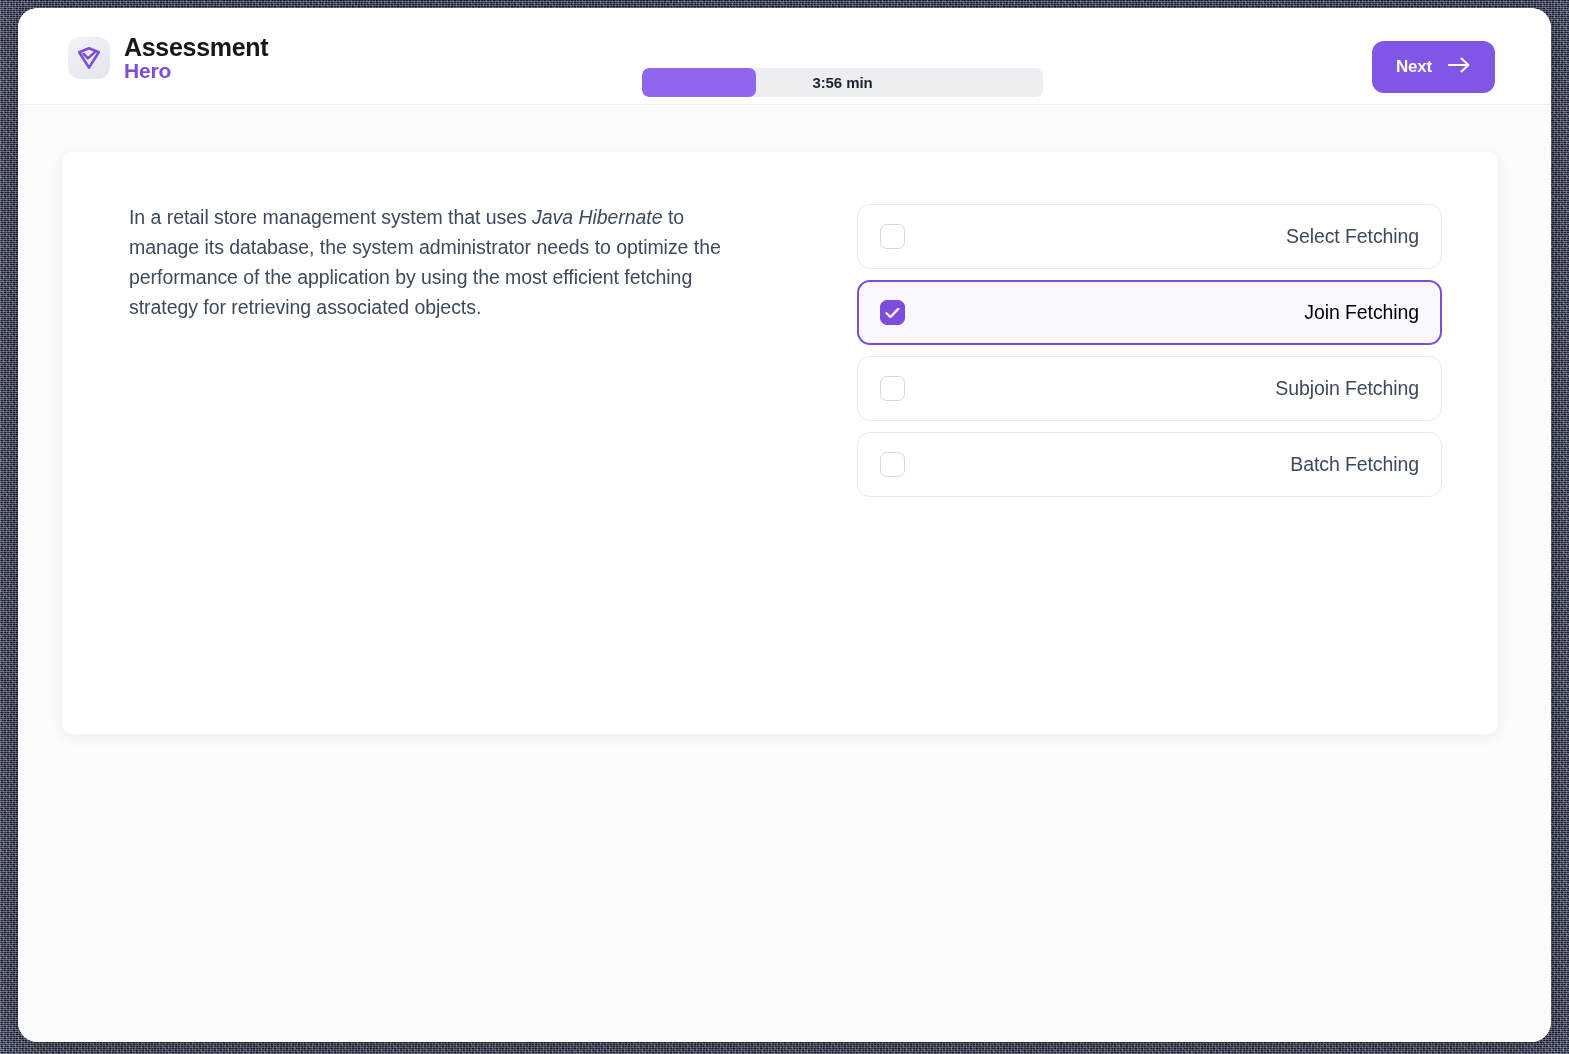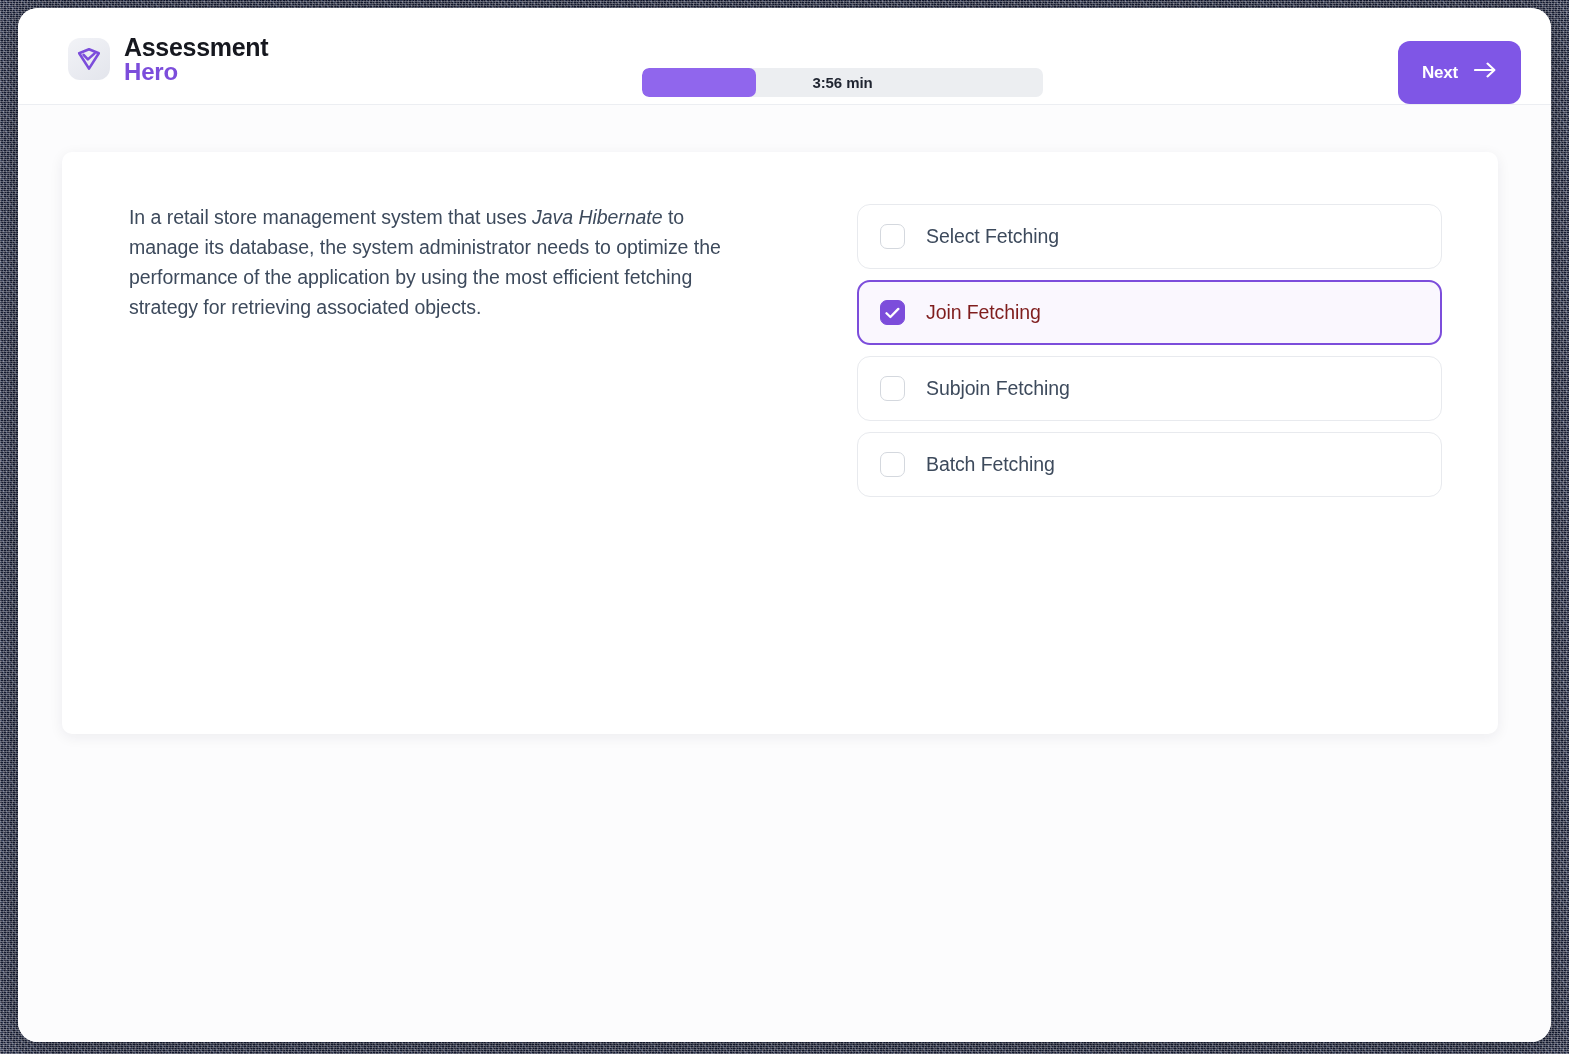--- a/index.html
+++ b/index.html
@@ -77,21 +77,21 @@
 
   .brand-line1 {
     font-size: 25px;
     font-weight: bold;
     color: #16181f;
     letter-spacing: -0.3px;
     display: block;
   }
 
   .brand-line2 {
-    font-size: 24px;
+    font-size: 21px;
     font-weight: bold;
     color: #7c4ddb;
     letter-spacing: -0.2px;
     display: block;
   }
 
   
   .timer-wrap {
     position: absolute;
     left: 624px;
@@ -122,23 +122,23 @@
     justify-content: center;
     font-size: 15px;
     font-weight: bold;
     color: #1f2430;
     letter-spacing: -0.1px;
   }
 
   
   .next-button {
     position: absolute;
-    right: 30px;
+    right: 56px;
     top: 33px;
-    height: 63px;
+    height: 52px;
     padding: 0 24px;
     background: #7f56e6;
     border: none;
     border-radius: 12px;
     color: #ffffff;
     font-size: 17px;
     font-weight: bold;
     font-family: "Liberation Sans", sans-serif;
     display: flex;
     align-items: center;
@@ -203,20 +203,21 @@
     display: flex;
     align-items: center;
     gap: 21px;
     height: 65px;
     padding: 0 22px;
     border: 1px solid #e8eaee;
     border-radius: 13px;
     background: #ffffff;
     margin-bottom: 11px;
     cursor: pointer;
+    justify-content: space-between;
   }
 
   .option-row.selected {
     border: 2px solid #7c4ddb;
     background: #faf7fe;
     padding: 0 21px;
   }
 
   .checkbox {
     width: 25px;
@@ -234,21 +235,21 @@
     background: #7c4ddb;
     border-color: #7c4ddb;
   }
 
   .option-label {
     font-size: 19.5px;
     color: #3d4a5c;
     letter-spacing: -0.1px;
   }
 
-  .option-row.selected .option-label { color: #7f1d1d; }
+  .option-row.selected .option-label { color: #000000; }
 </style>
 </head>
 <body>
 
 <div id="noise-frame"></div>
 
 <div id="app-window">
 
   <div class="app-header">
 

